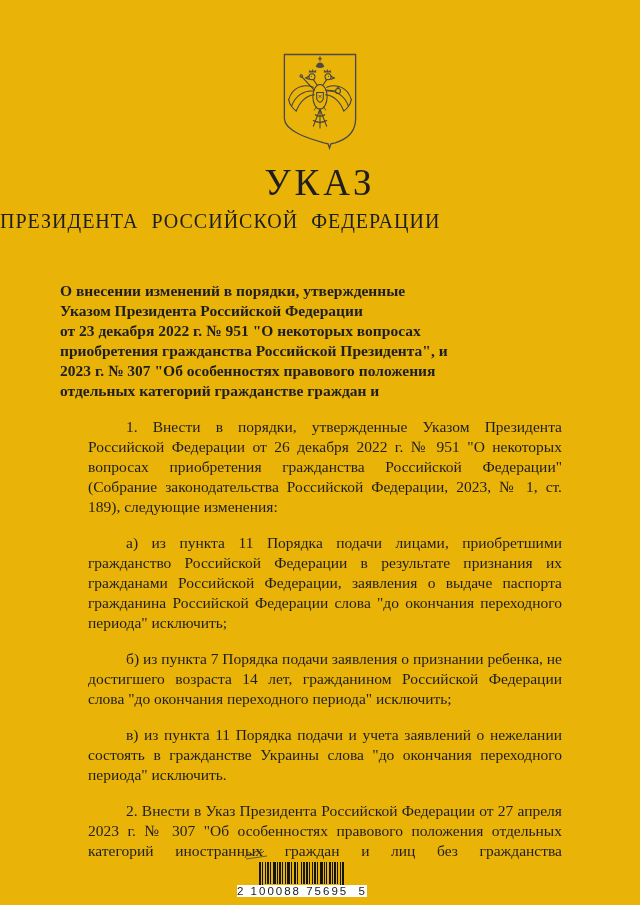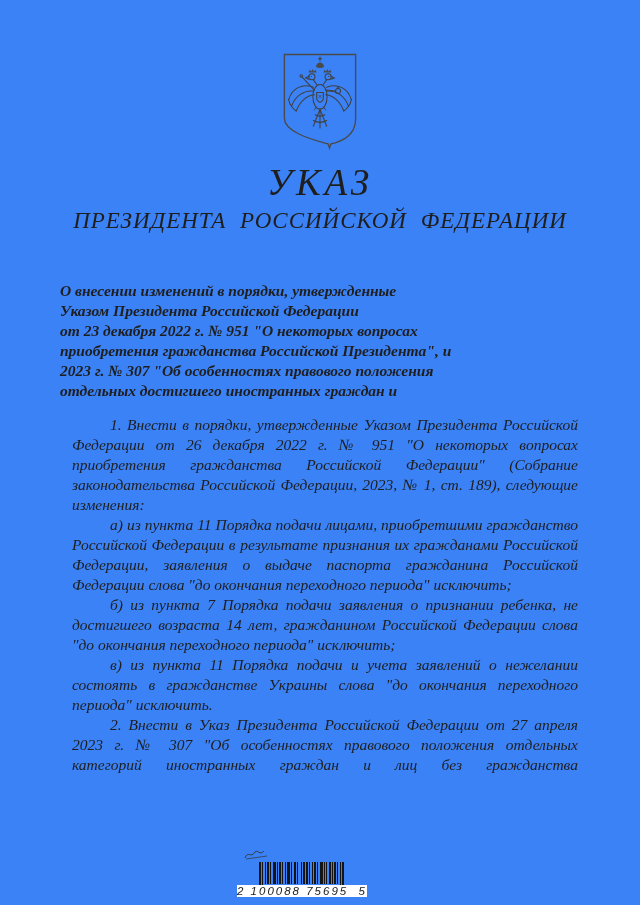--- a/index.html
+++ b/index.html
@@ -1,54 +1,53 @@
 <!DOCTYPE html>
 <html><head>
 <meta charset="utf-8">
 <style>
   html,body{margin:0;padding:0;background:#ffffff;}
   .page{
     position:relative;
     width:640px;height:905px;
     margin:0 auto;
-    background:#3b82f6;
+    background:#eab308;
     overflow:hidden;
     color:#1e1e1e;
     font-family:"Liberation Serif","DejaVu Serif",serif;
-    font-style:italic;
   }
   
   .coat{width:76px;height:99px;margin:52px auto 0 auto;display:block;}
   
   .ukaz{
     margin-top:12px;text-align:center;
     font-size:37px;line-height:40px;font-weight:400;
     letter-spacing:4px;
   }
   .ukaz-sub{
-    margin-top:7px;text-align:center;
-    font-size:23px;line-height:22px;font-weight:400;
+    margin-top:7px;
+    font-size:20px;line-height:22px;font-weight:400;
     letter-spacing:1px;word-spacing:7px;
   }
   
   .doc-title{
     margin-top:49px;
     padding:0 60px;
     text-align:left;
     font-weight:bold;
     font-size:15.5px;line-height:20px;
   }
   
   .doc-body{
     margin-top:14px;
     padding:0 62px 0 72px;
     font-size:15.5px;line-height:20px;
   }
   .doc-body p{
-    margin:0;
+    margin:16px;
     text-align:justify;
     text-indent:38px;
   }
   .doc-body p.runs-over{ text-align-last:justify; }
   
   .footer{
     position:absolute;left:0;bottom:8px;width:100%;
     display:flex;flex-direction:column;align-items:center;
   }
   .footer-inner{transform:translateX(-18px);text-align:center;}
@@ -116,21 +115,21 @@
 
   <div class="ukaz">УКАЗ</div>
   <div class="ukaz-sub">ПРЕЗИДЕНТА РОССИЙСКОЙ ФЕДЕРАЦИИ</div>
 
   <div class="doc-title">
     <div>О внесении изменений в порядки, утвержденные</div>
     <div>Указом Президента Российской Федерации</div>
     <div>от 23 декабря 2022 г. № 951 "О некоторых вопросах</div>
     <div>приобретения гражданства Российской Президента", и</div>
     <div>2023 г. № 307 "Об особенностях правового положения</div>
-    <div>отдельных достигшего иностранных граждан и</div>
+    <div>отдельных категорий гражданстве граждан и</div>
   </div>
 
   <div class="doc-body">
     <p>1. Внести в порядки, утвержденные Указом Президента Российской Федерации от 26 декабря 2022 г. № 951 "О некоторых вопросах приобретения гражданства Российской Федерации" (Собрание законодательства Российской Федерации, 2023, № 1, ст. 189), следующие изменения:</p>
     <p>а) из пункта 11 Порядка подачи лицами, приобретшими гражданство Российской Федерации в результате признания их гражданами Российской Федерации, заявления о выдаче паспорта гражданина Российской Федерации слова "до окончания переходного периода" исключить;</p>
     <p>б) из пункта 7 Порядка подачи заявления о признании ребенка, не достигшего возраста 14 лет, гражданином Российской Федерации слова "до окончания переходного периода" исключить;</p>
     <p>в) из пункта 11 Порядка подачи и учета заявлений о нежелании состоять в гражданстве Украины слова "до окончания переходного периода" исключить.</p>
     <p class="runs-over">2. Внести в Указ Президента Российской Федерации от 27 апреля 2023 г. № 307 "Об особенностях правового положения отдельных категорий иностранных граждан и лиц без гражданства</p>
   </div>
 

